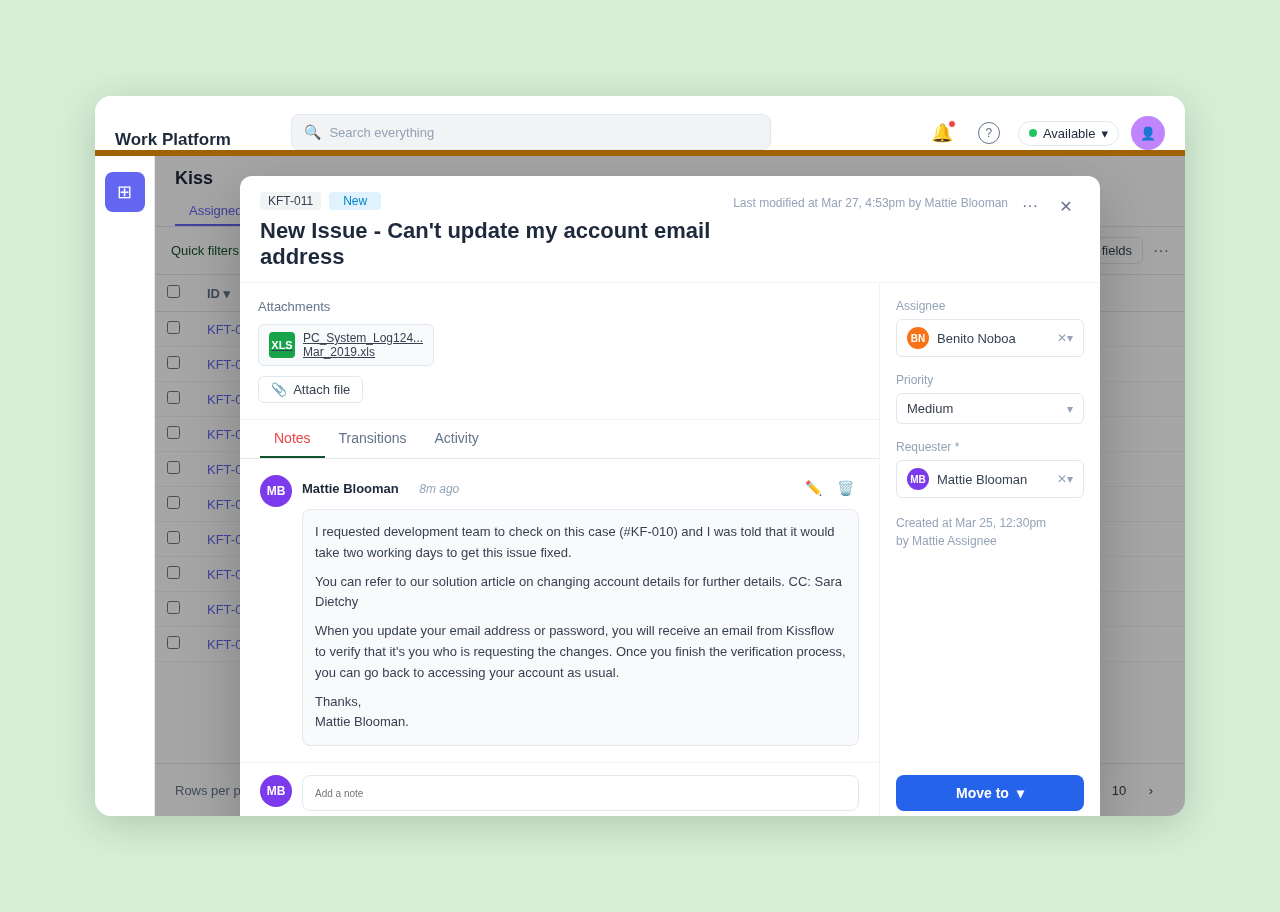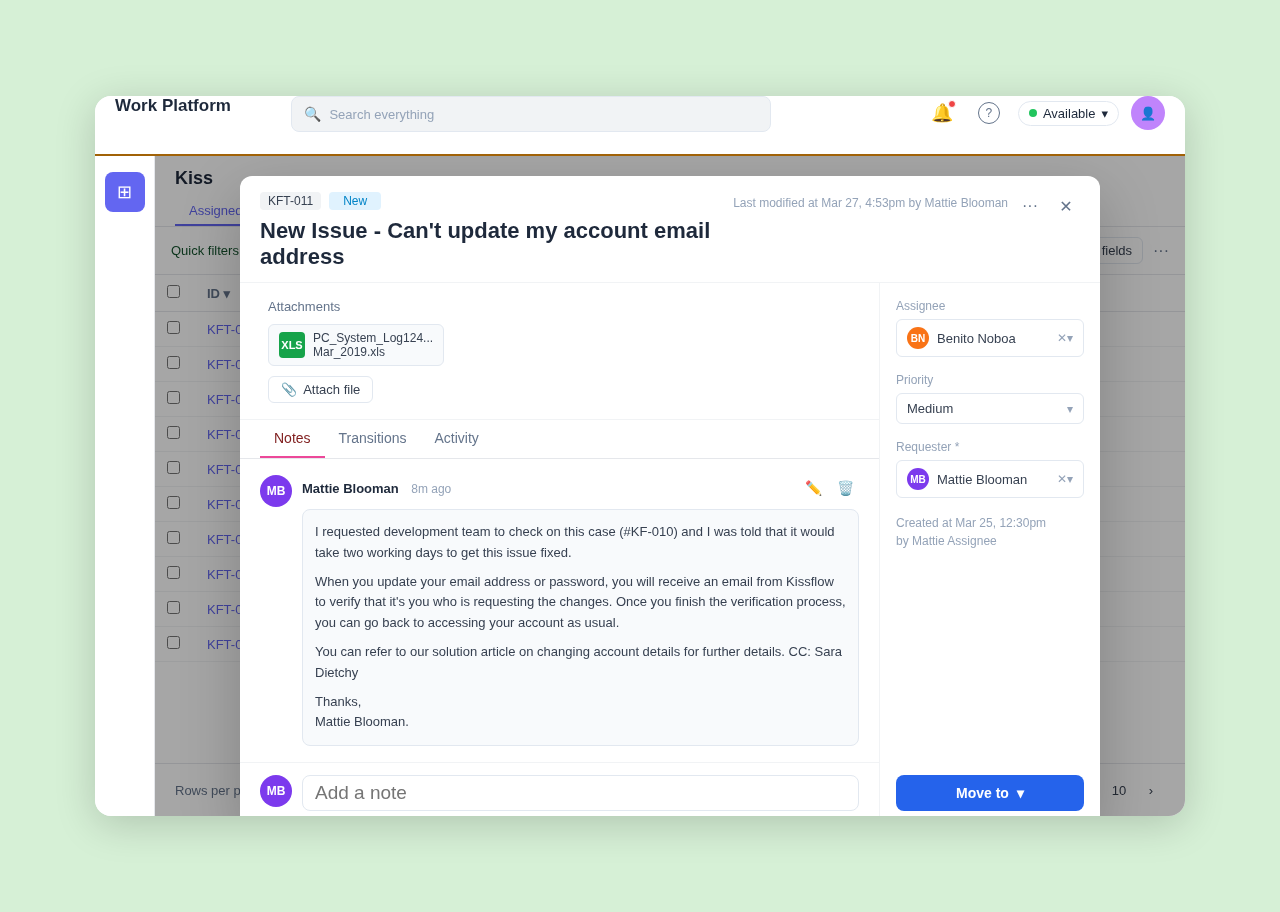--- a/index.html
+++ b/index.html
@@ -21,23 +21,23 @@
       overflow: hidden;
       box-shadow: 0 8px 40px rgba(0,0,0,0.18);
       display: flex;
       flex-direction: column;
     }
     
     .navbar {
       background: #fff;
       height: 60px;
       display: flex;
-      align-items: flex-start;
+      align-items: flex-end;
       padding: 0 20px;
-      border-bottom: 2px solid #a16207;
+      border-bottom: 6px solid #a16207;
       flex-shrink: 0;
       gap: 16px;
     }
     .navbar-logo {
       font-weight: 700;
       font-size: 17px;
       color: #1e293b;
       min-width: 160px;
     }
     .navbar-search {
@@ -353,33 +353,34 @@
     .modal-right {
       width: 220px;
       padding: 16px;
       display: flex;
       flex-direction: column;
       gap: 16px;
       overflow-y: auto;
       flex-shrink: 0;
     }
     
-    .attachments-section { padding: 16px 28px; border-bottom: 1px solid #f1f3f5; }
+    .attachments-section { padding: 16px 18px; border-bottom: 1px solid #f1f3f5; }
     .attachments-label { font-size: 13px; color: #64748b; margin-bottom: 10px; font-weight: 500; }
     .attachment-file {
       display: inline-flex;
       align-items: center;
       gap: 8px;
       background: #f8fafc;
       border: 1px solid #e2e8f0;
       border-radius: 6px;
       padding: 6px 10px;
       font-size: 12px;
       color: #374151;
       margin-bottom: 10px;
+      text-decoration: underline;
     }
     .file-icon {
       width: 26px;
       height: 26px;
       background: #16a34a;
       border-radius: 4px;
       display: flex;
       align-items: center;
       justify-content: center;
       color: white;
@@ -405,22 +406,22 @@
       padding: 0 20px;
     }
     .modal-tab {
       padding: 10px 14px;
       font-size: 14px;
       color: #64748b;
       cursor: pointer;
       border-bottom: 2px solid transparent;
     }
     .modal-tab.active {
-      color: #7f1d1d;
-      border-bottom: 2px solid #ec4899;
+      color: #ef4444;
+      border-bottom: 2px solid #14532d;
       font-weight: 500;
     }
     
     .notes-content {
       flex: 1;
       overflow-y: auto;
       padding: 16px 20px;
     }
     .note-entry { display: flex; gap: 10px; }
     .note-avatar {
@@ -437,21 +438,21 @@
       flex-shrink: 0;
     }
     .note-body { flex: 1; }
     .note-meta {
       display: flex;
       align-items: center;
       justify-content: space-between;
       margin-bottom: 8px;
     }
     .note-author { font-size: 13px; font-weight: 600; color: #1e293b; }
-    .note-time { font-size: 12px; color: #94a3b8; margin-left: 8px; }
+    .note-time { font-size: 12px; color: #94a3b8; margin-left: 16px; font-style: italic; }
     .note-actions { display: flex; gap: 6px; }
     .note-action-btn {
       width: 26px;
       height: 26px;
       display: flex;
       align-items: center;
       justify-content: center;
       border-radius: 4px;
       cursor: pointer;
       color: #94a3b8;
@@ -475,21 +476,21 @@
       gap: 10px;
       align-items: flex-start;
       border-top: 1px solid #f1f3f5;
     }
     .add-note-input {
       flex: 1;
       height: 36px;
       border: 1px solid #e2e8f0;
       border-radius: 8px;
       padding: 0 12px;
-      font-size: 19px;
+      font-size: 10px;
       color: #94a3b8;
       background: #fff;
       outline: none;
     }
     
     .field-label {
       font-size: 12px;
       color: #94a3b8;
       margin-bottom: 6px;
       font-weight: 500;
@@ -769,22 +770,22 @@
                         <span class="note-author">Mattie Blooman</span>
                         <span class="note-time">8m ago</span>
                       </div>
                       <div class="note-actions">
                         <div class="note-action-btn">✏️</div>
                         <div class="note-action-btn">🗑️</div>
                       </div>
                     </div>
                     <div class="note-text">
                       <p>I requested development team to check on this case (#KF-010) and I was told that it would take two working days to get this issue fixed.</p>
+                      <p>You can refer to our solution article on changing account details for further details. CC: Sara Dietchy</p>
                       <p>When you update your email address or password, you will receive an email from Kissflow to verify that it's you who is requesting the changes. Once you finish the verification process, you can go back to accessing your account as usual.</p>
-                      <p>You can refer to our solution article on changing account details for further details. CC: Sara Dietchy</p>
                       <p>Thanks,<br>Mattie Blooman.</p>
                     </div>
                   </div>
                 </div>
               </div>
 
               <div class="add-note-area">
                 <div class="note-avatar" style="background:#7c3aed;">MB</div>
                 <input class="add-note-input" type="text" placeholder="Add a note" style="">
               </div>

